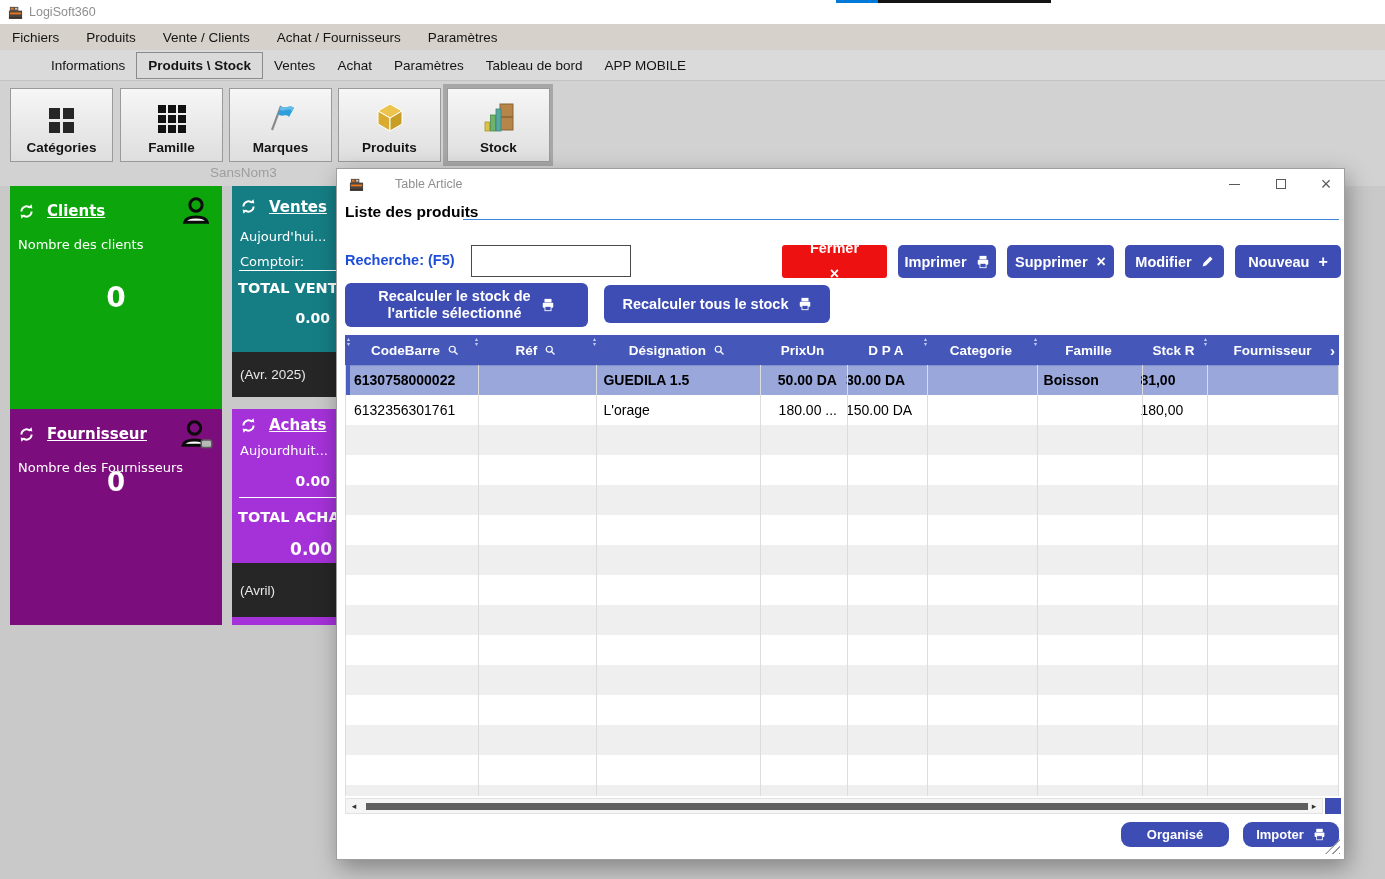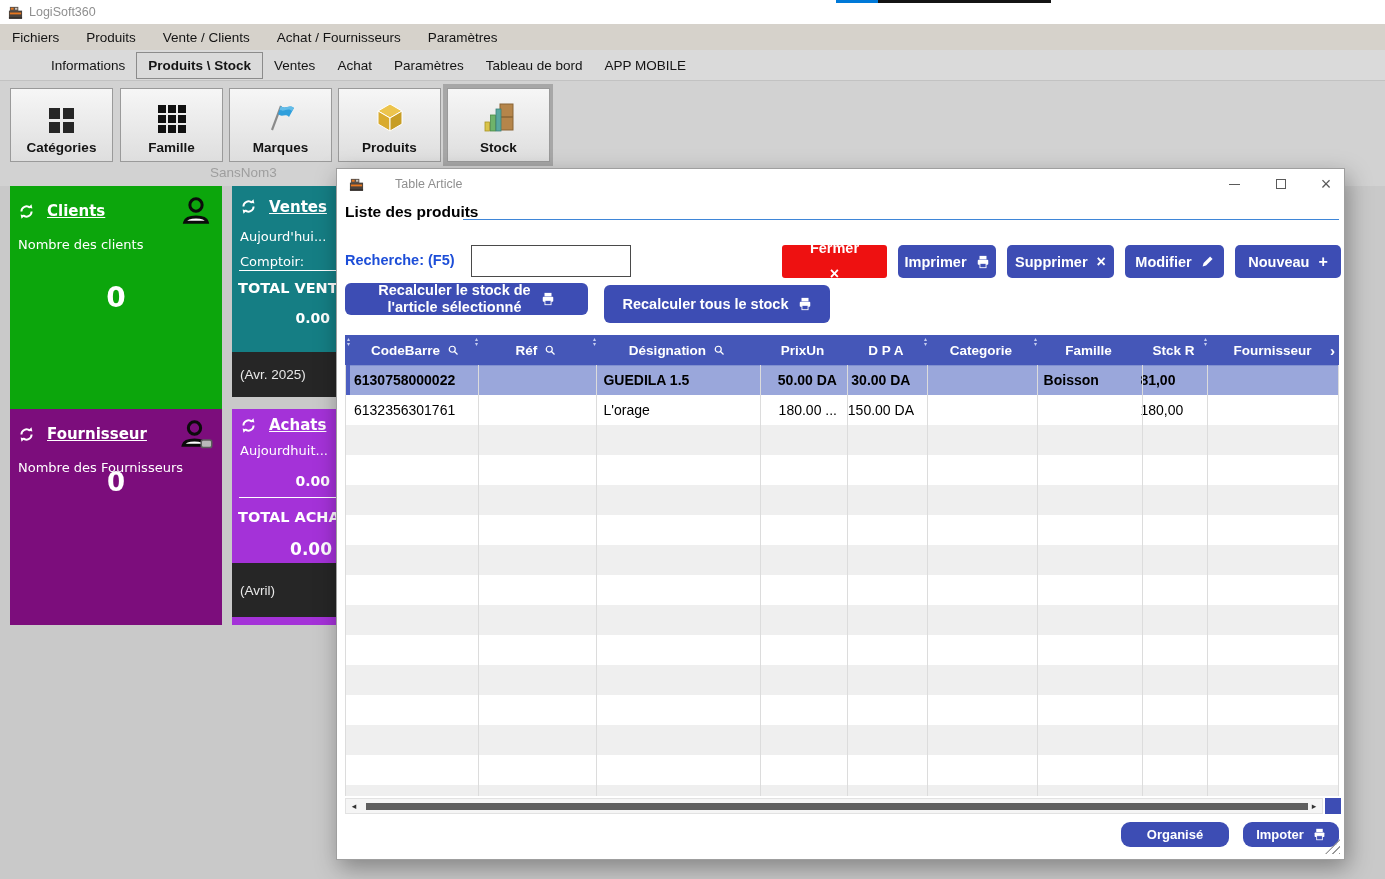--- a/index.html
+++ b/index.html
@@ -82,21 +82,21 @@
             border-left:1px solid #dcdcdc;border-right:1px solid #dcdcdc;}
   .row{display:flex;height:30px;position:relative;}
   .row.sel{background:#9aa7db;font-weight:bold;box-shadow:inset 4px 0 0 #4d5fc1, inset 0 1px 0 #8090cf;}
   .row.stripe{background:#efefef;}
   .row.white{background:#ffffff;}
   .cell{font-size:14px;line-height:30px;white-space:nowrap;overflow:hidden;color:#000;}
   .c0{width:132px;padding-left:8px;}
   .c1{width:118px;}
   .c2{width:164px;padding-left:8px;}
   .c3{width:87px;text-align:right;padding-right:9px;}
-  .c4{width:80px;text-align:center;padding-right:10px;}
+  .c4{width:80px;text-align:left;padding-right:10px;}
   .c5{width:110px;}
   .c6{width:105px;padding-left:8px;}
   .c7{width:65px;text-align:left;padding-right:10px;}
   .c8{width:133px;}
   .vline{position:absolute;top:0;width:1px;height:431px;background:#dcdcdc;}
 
   .hscroll{left:8px;top:629px;width:978px;height:16px;background:#f5f5f5;border:1px solid #e2e2e2;position:absolute;}
   .hs-arrow{position:absolute;top:1px;width:12px;height:12px;font-size:9px;color:#333;display:flex;
             align-items:center;justify-content:center;font-family:"DejaVu Sans",sans-serif;}
   .hs-thumb{position:absolute;left:20px;top:4px;width:942px;height:7px;background:#5f5f5f;}
@@ -323,21 +323,21 @@
       <span>Modifier</span>
       <svg width="13" height="13" viewBox="0 0 16 16">
         <path d="M2 14l1.2-4.2 8-8 3 3-8 8z" fill="#fff"></path>
       </svg>
     </div>
     <div class="btn" style="left:898px;top:76px;width:106px;height:33px;">
       <span>Nouveau</span>
       <span class="x">+</span>
     </div>
 
-    <div class="btn btn2line" style="left:8px;top:114px;width:243px;height:32px;gap:10px;">
+    <div class="btn btn2line" style="left:8px;top:114px;width:243px;height:44px;gap:10px;">
       <span>
         <span>Recalculer le stock de</span><br>
         <span>l'article sélectionné</span>
       </span>
       <svg width="14" height="14" viewBox="0 0 16 16">
         <rect x="4" y="1" width="8" height="4" fill="#fff"></rect>
         <rect x="2" y="5.5" width="12" height="5.5" rx="1" fill="#fff"></rect>
         <rect x="4.5" y="9.5" width="7" height="5" fill="#3d4db4" stroke="#fff"></rect>
       </svg>
     </div>

